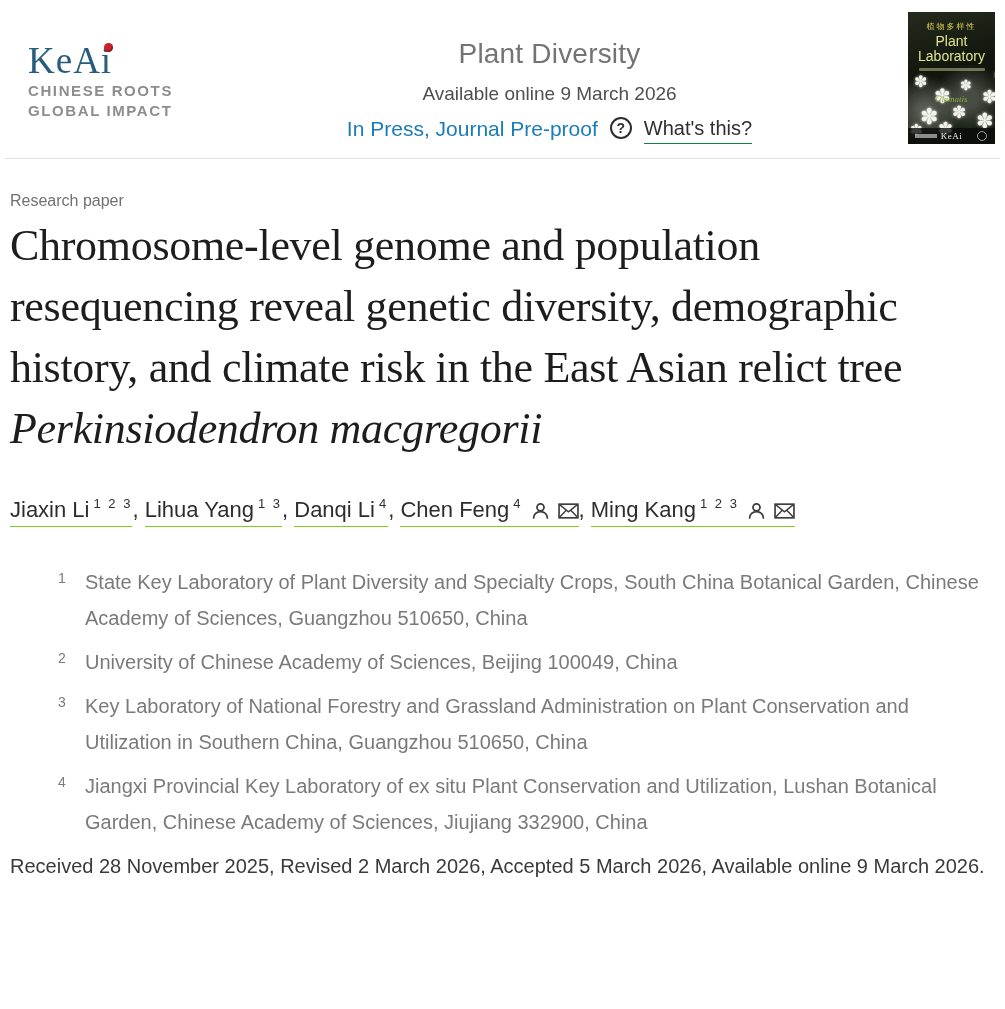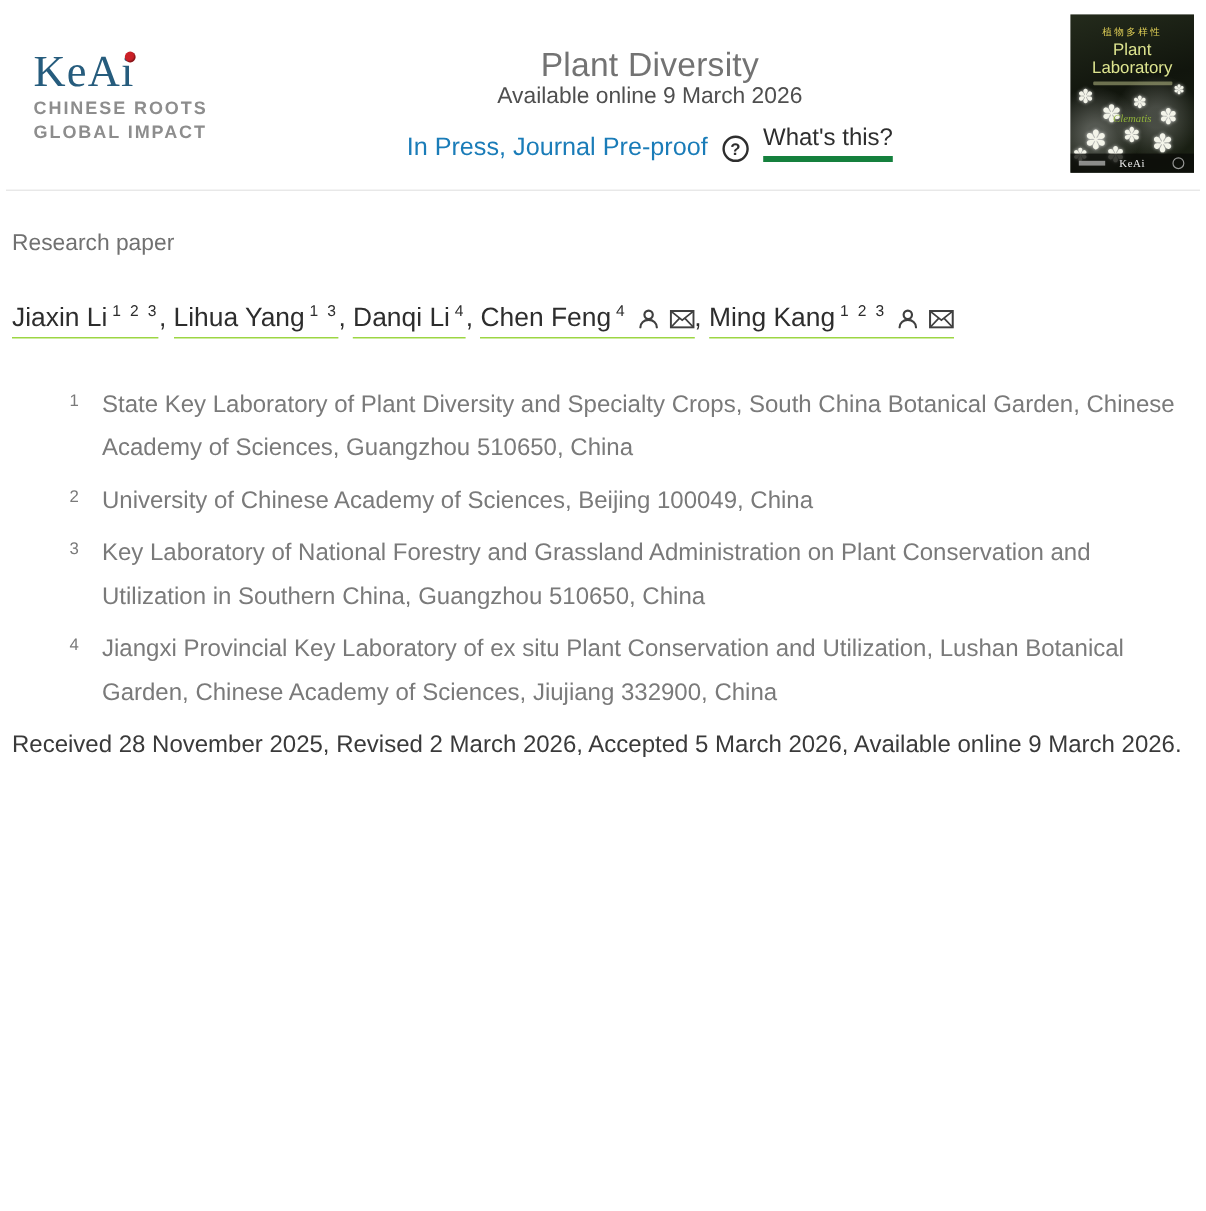--- a/index.html
+++ b/index.html
@@ -48,27 +48,28 @@
     text-align: center;
     padding-top: 26px;
   }
   .journal-title {
     font-size: 28px;
     font-weight: normal;
     color: #737373;
     letter-spacing: .2px;
   }
   .avail {
+    margin-top: 13px;
     font-size: 19px;
     color: #4f4f4f;
   }
   .press-row {
     margin-top: 12px;
     display: flex;
-    align-items: flex-end;
+    align-items: flex-start;
     justify-content: center;
     gap: 12px;
   }
   .inpress {
     font-size: 21px;
     color: #1a7cb8;
     text-decoration: none;
     cursor: pointer;
   }
   .q-icon {
@@ -81,29 +82,29 @@
     font-size: 14px;
     font-weight: bold;
     color: #2e2e2e;
     cursor: pointer;
     flex: 0 0 auto;
   }
   .whats {
     font-size: 20px;
     color: #2e2e2e;
     text-decoration: none;
-    border-bottom: 5px solid #15803d;
+    border-bottom: 1px solid #15803d;
     padding-bottom: 3px;
     cursor: pointer;
   }
 
   
   .cover {
     position: relative;
-    width: 103px; height: 132px;
+    width: 87px; height: 132px;
     margin-left: 12px;
     background:
       radial-gradient(circle at 20% 75%, rgba(255,255,255,.28) 0 6%, transparent 30%),
       radial-gradient(circle at 70% 65%, rgba(255,255,255,.22) 0 8%, transparent 32%),
       linear-gradient(165deg, #242b1c 0%, #11150d 45%, #1b2114 100%);
     overflow: hidden;
     cursor: pointer;
     flex: 0 0 auto;
   }
   .cover-cn {
@@ -174,21 +175,21 @@
   .rule {
     border: none;
     border-top: 1px solid #e3e3e3;
     margin: 0 5px;
   }
 
   
   main { padding: 0 10px; }
   .article-type {
     margin-top: 33px;
-    font-size: 19px;
+    font-size: 16px;
     color: #717171;
   }
   .title {
     margin-top: 5px;
     max-width: 992px;
     font-family: "Liberation Serif", serif;
     font-weight: normal;
     font-size: 44px;
     line-height: 61px;
     color: #1d1d1d;
@@ -290,20 +291,21 @@
       <div class="cover-bottom-bar"></div>
       <div class="cover-seal"></div>
     </div>
   </header>
 
   <hr class="rule">
 
   <main>
     <div class="article-type">Research paper</div>
 
+    <h2 class="title"><span>Chromosome-level genome and population resequencing reveal genetic diversity, demographic history, and climate risk in the East Asian relict tree </span><i>Perkinsiodendron macgregorii</i></h2>
 
     <div class="authors" id="authors"><a class="author-link"><span>Jiaxin Li</span><span class="author-sup">1 2 3</span></a><span>, </span><a class="author-link"><span>Lihua Yang</span><span class="author-sup">1 3</span></a><span>, </span><a class="author-link"><span>Danqi Li</span><span class="author-sup">4</span></a><span>, </span><a class="author-link"><span>Chen Feng</span><span class="author-sup">4</span><svg viewBox="0 0 18 16" width="19" height="17" class="author-icon">
             <circle cx="9" cy="5" r="3.3" fill="none" stroke="#3f3f3f" stroke-width="1.7"></circle>
             <path d="M2.5 15c0-3.6 2.9-6 6.5-6s6.5 2.4 6.5 6" fill="none" stroke="#3f3f3f" stroke-width="1.7" stroke-linecap="round"></path>
           </svg><svg viewBox="0 0 20 15" width="21" height="16" class="author-icon">
             <rect x="1" y="1" width="18" height="13" fill="none" stroke="#3f3f3f" stroke-width="1.6"></rect>
             <path d="M1.5 1.5 10 8.2 18.5 1.5 M1.5 13.5 7.8 6.8 M18.5 13.5 12.2 6.8" fill="none" stroke="#3f3f3f" stroke-width="1.4"></path>
           </svg></a><span>, </span><a class="author-link"><span>Ming Kang</span><span class="author-sup">1 2 3</span><svg viewBox="0 0 18 16" width="19" height="17" class="author-icon">
             <circle cx="9" cy="5" r="3.3" fill="none" stroke="#3f3f3f" stroke-width="1.7"></circle>
             <path d="M2.5 15c0-3.6 2.9-6 6.5-6s6.5 2.4 6.5 6" fill="none" stroke="#3f3f3f" stroke-width="1.7" stroke-linecap="round"></path>

